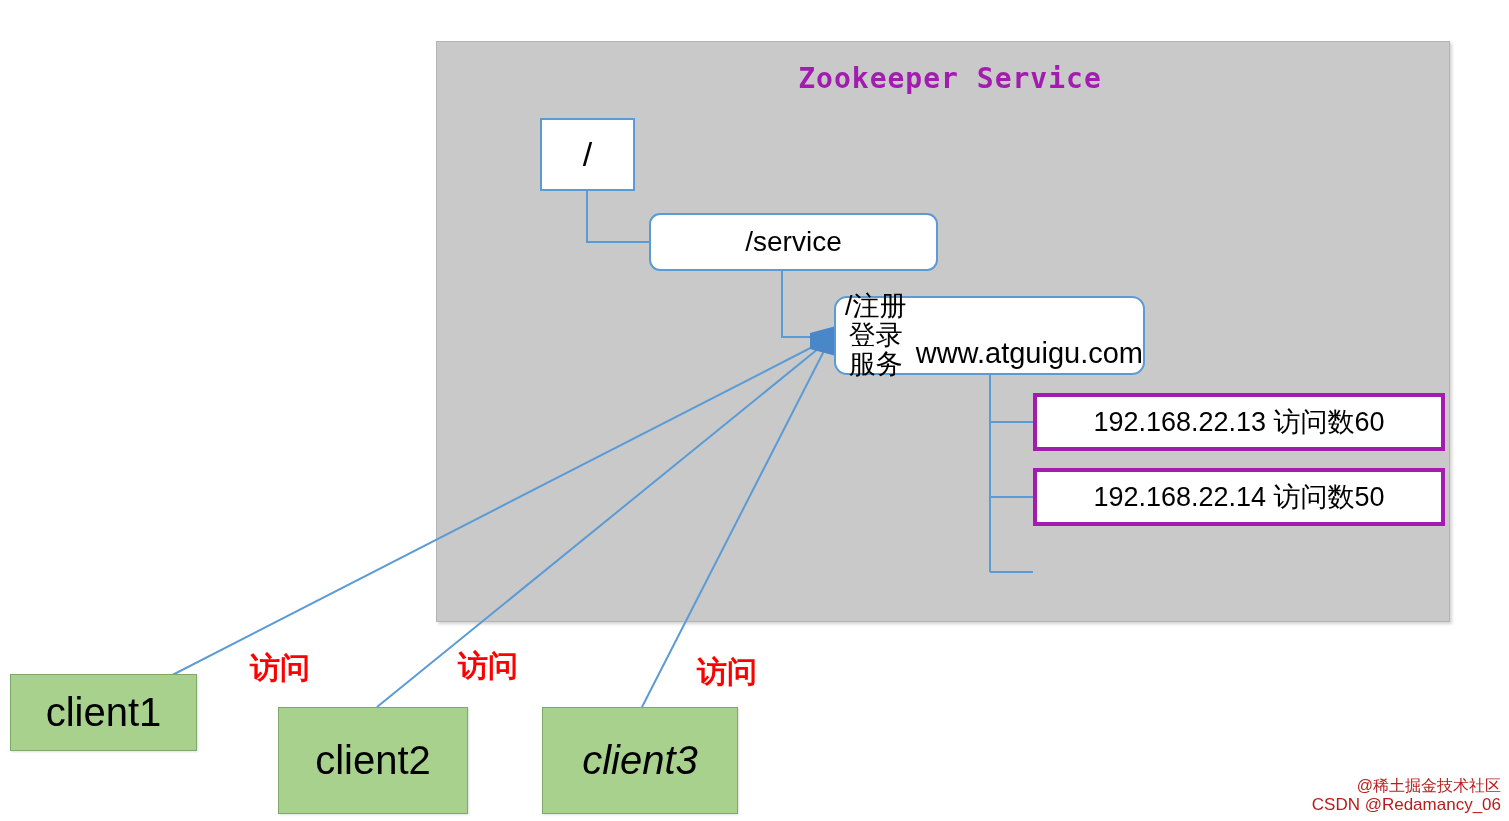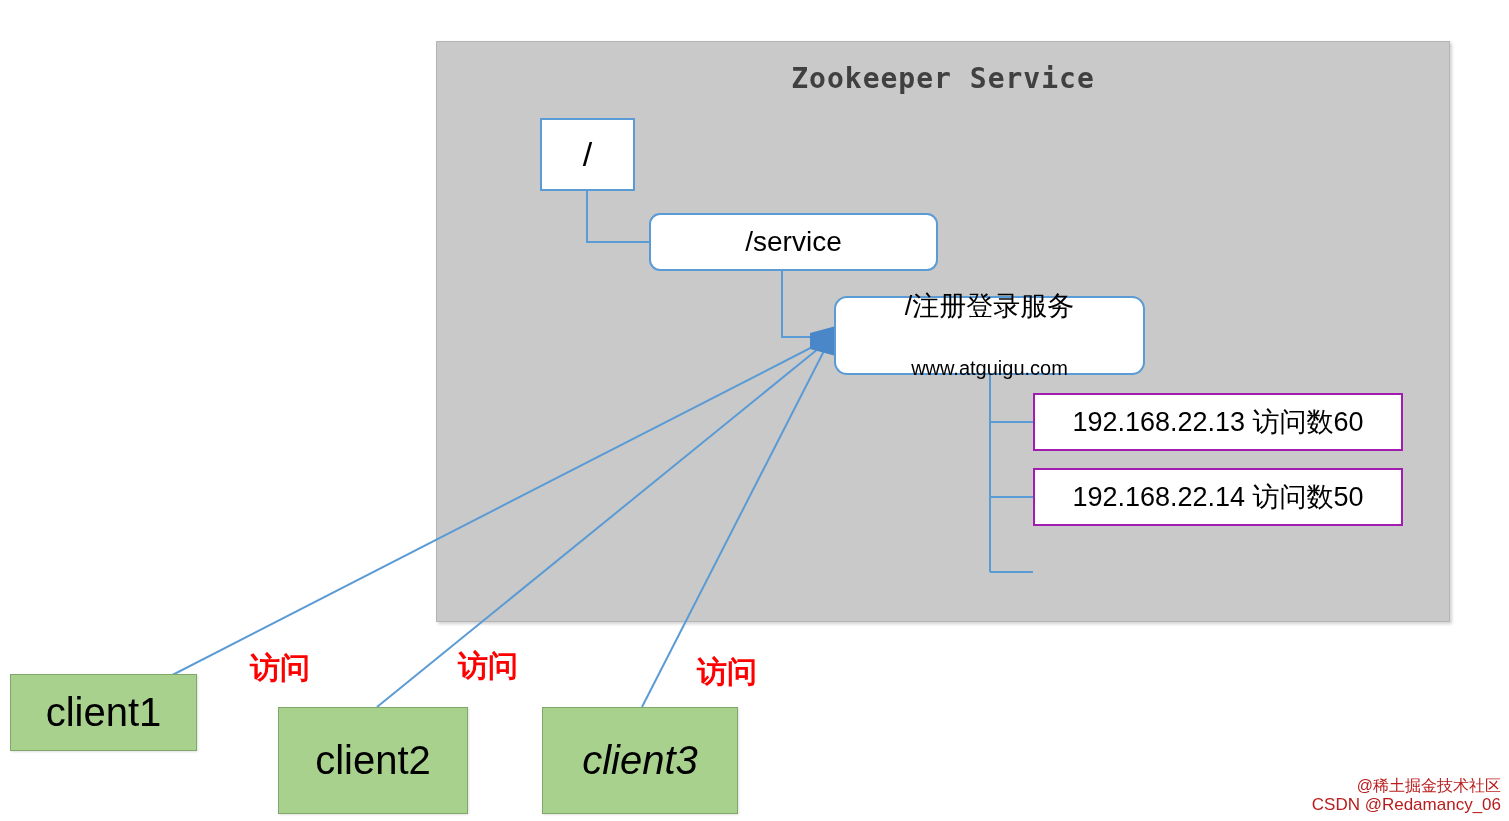--- a/index.html
+++ b/index.html
@@ -16,22 +16,23 @@
     position:absolute;left:436px;top:41px;width:1014px;height:581px;
     background:#c9c9c9;
     border:1px solid #b4b4b4;
     box-sizing:border-box;
     box-shadow:2px 2px 3px rgba(0,0,0,.18);
   }
   #zk-title{
     position:absolute;left:436px;top:62px;width:1014px;
     text-align:center;
     font-family:"DejaVu Sans Mono","Liberation Mono",monospace;
-    font-size:28px;font-weight:700;color:#404040;letter-spacing:1px;
+    font-size:28px;font-weight:700;color:#a21caf;letter-spacing:1px;
     white-space:nowrap;
+    padding-left:7px;
   }
 
   
   #wires{position:absolute;left:0;top:0;width:1509px;height:821px;pointer-events:none;}
 
   
   .node{
     position:absolute;box-sizing:border-box;
     background:#ffffff;border:2px solid #5b9bd5;
     display:flex;align-items:center;justify-content:center;
@@ -41,29 +42,29 @@
     left:540px;top:118px;width:95px;height:73px;
     font-size:34px;
   }
   #node-service{
     left:649px;top:213px;width:289px;height:58px;
     border-radius:11px;font-size:28px;
   }
   #node-reg{
     left:834px;top:296px;width:311px;height:79px;
     border-radius:13px;
-    flex-direction:column;line-height:1.08;
+    flex-direction:row;line-height:1.08;
   }
   #node-reg .ln1{font-size:27px;}
-  #node-reg .ln2{font-size:20px;margin-top:37px;}
+  #node-reg .ln2{font-size:29px;margin-top:37px;}
 
   .ipnode{
     position:absolute;box-sizing:border-box;
-    left:1033px;width:370px;height:58px;
-    background:#ffffff;border:2px solid #a21caf;
+    left:1033px;width:412px;height:58px;
+    background:#ffffff;border:4px solid #a21caf;
     display:flex;align-items:center;justify-content:center;
     font-size:27px;color:#000;white-space:nowrap;
   }
   #ip-0{top:393px;}
   #ip-1{top:468px;}
   #ip-2{top:543px;}
 
   
   .client{
     position:absolute;box-sizing:border-box;

